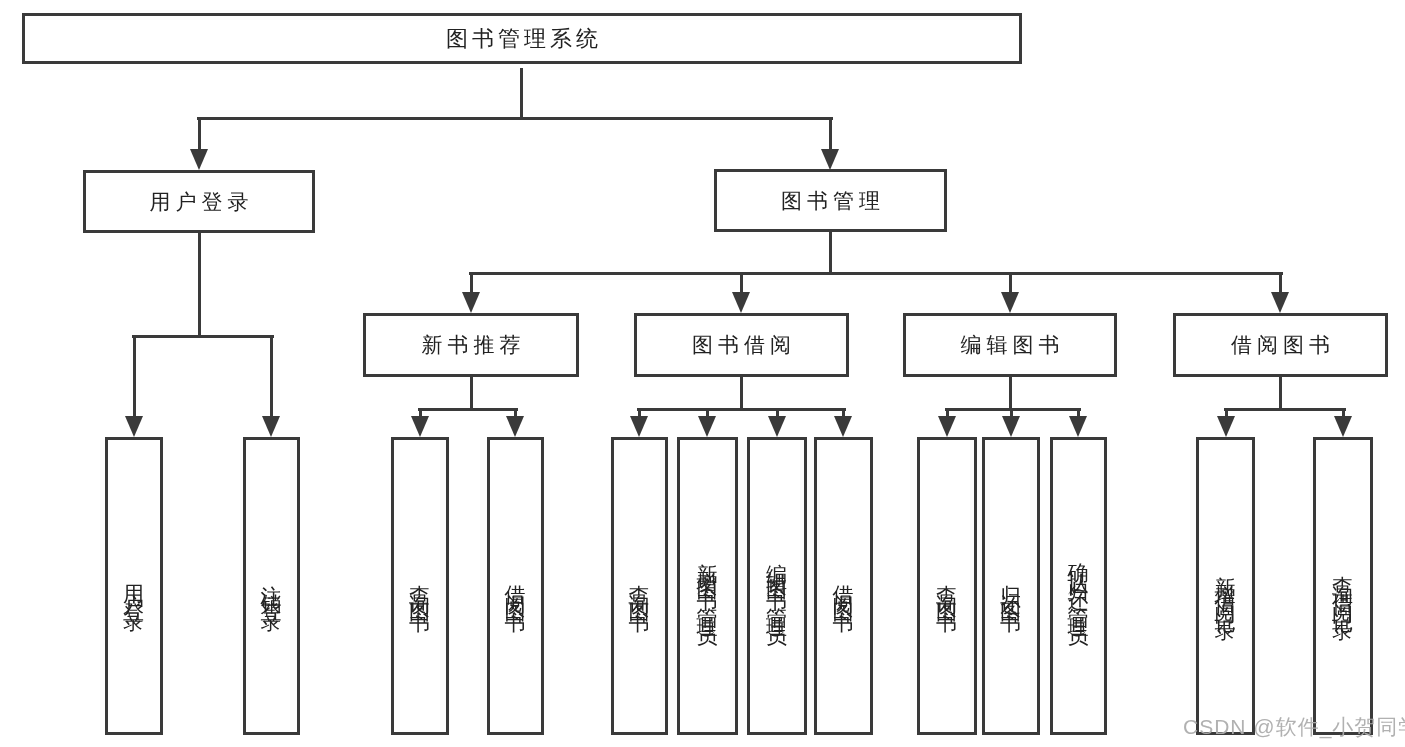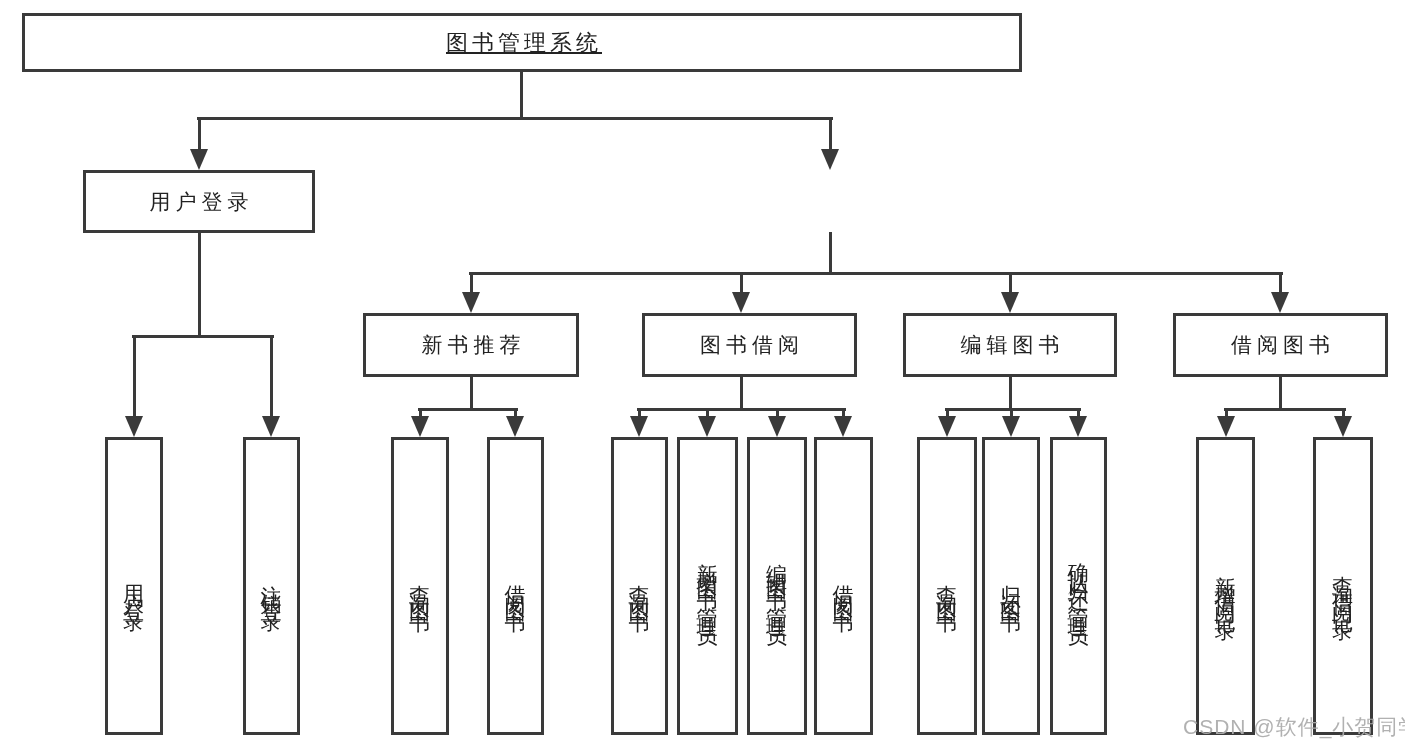--- a/index.html
+++ b/index.html
@@ -120,32 +120,35 @@
       <div class="arrow" style="left: 698px; top: 416px;"></div>
       <div class="arrow" style="left: 768px; top: 416px;"></div>
       <div class="arrow" style="left: 834px; top: 416px;"></div>
       <div class="arrow" style="left: 938px; top: 416px;"></div>
       <div class="arrow" style="left: 1002px; top: 416px;"></div>
       <div class="arrow" style="left: 1069px; top: 416px;"></div>
       <div class="arrow" style="left: 1217px; top: 416px;"></div>
       <div class="arrow" style="left: 1334px; top: 416px;"></div>
     </div>
 
-  <div class="box hbox root" style="left:22px; top:13px; width:1000px; height:59px;text-decoration:underline;">
+  <div class="box hbox root" style="left:22px; top:13px; width:1000px; height:51px;">
     <span>图书管理系统</span>
   </div>
 
   <div class="box hbox" style="left:83px; top:170px; width:232px; height:63px;">
     <span>用户登录</span>
   </div>
+  <div class="box hbox" style="left:714px; top:169px; width:233px; height:63px;">
+    <span>图书管理</span>
+  </div>
 
   <div class="box hbox" style="left:363px; top:313px; width:216px; height:64px;">
     <span>新书推荐</span>
   </div>
-  <div class="box hbox" style="left:634px; top:313px; width:215px; height:64px;margin-left:8px;">
+  <div class="box hbox" style="left:634px; top:313px; width:215px; height:64px;">
     <span>图书借阅</span>
   </div>
   <div class="box hbox" style="left:903px; top:313px; width:214px; height:64px;">
     <span>编辑图书</span>
   </div>
   <div class="box hbox" style="left:1173px; top:313px; width:215px; height:64px;">
     <span>借阅图书</span>
   </div>
 
   <div class="box vbox" style="left:105px; top:437px; width:58px; height:298px;">

